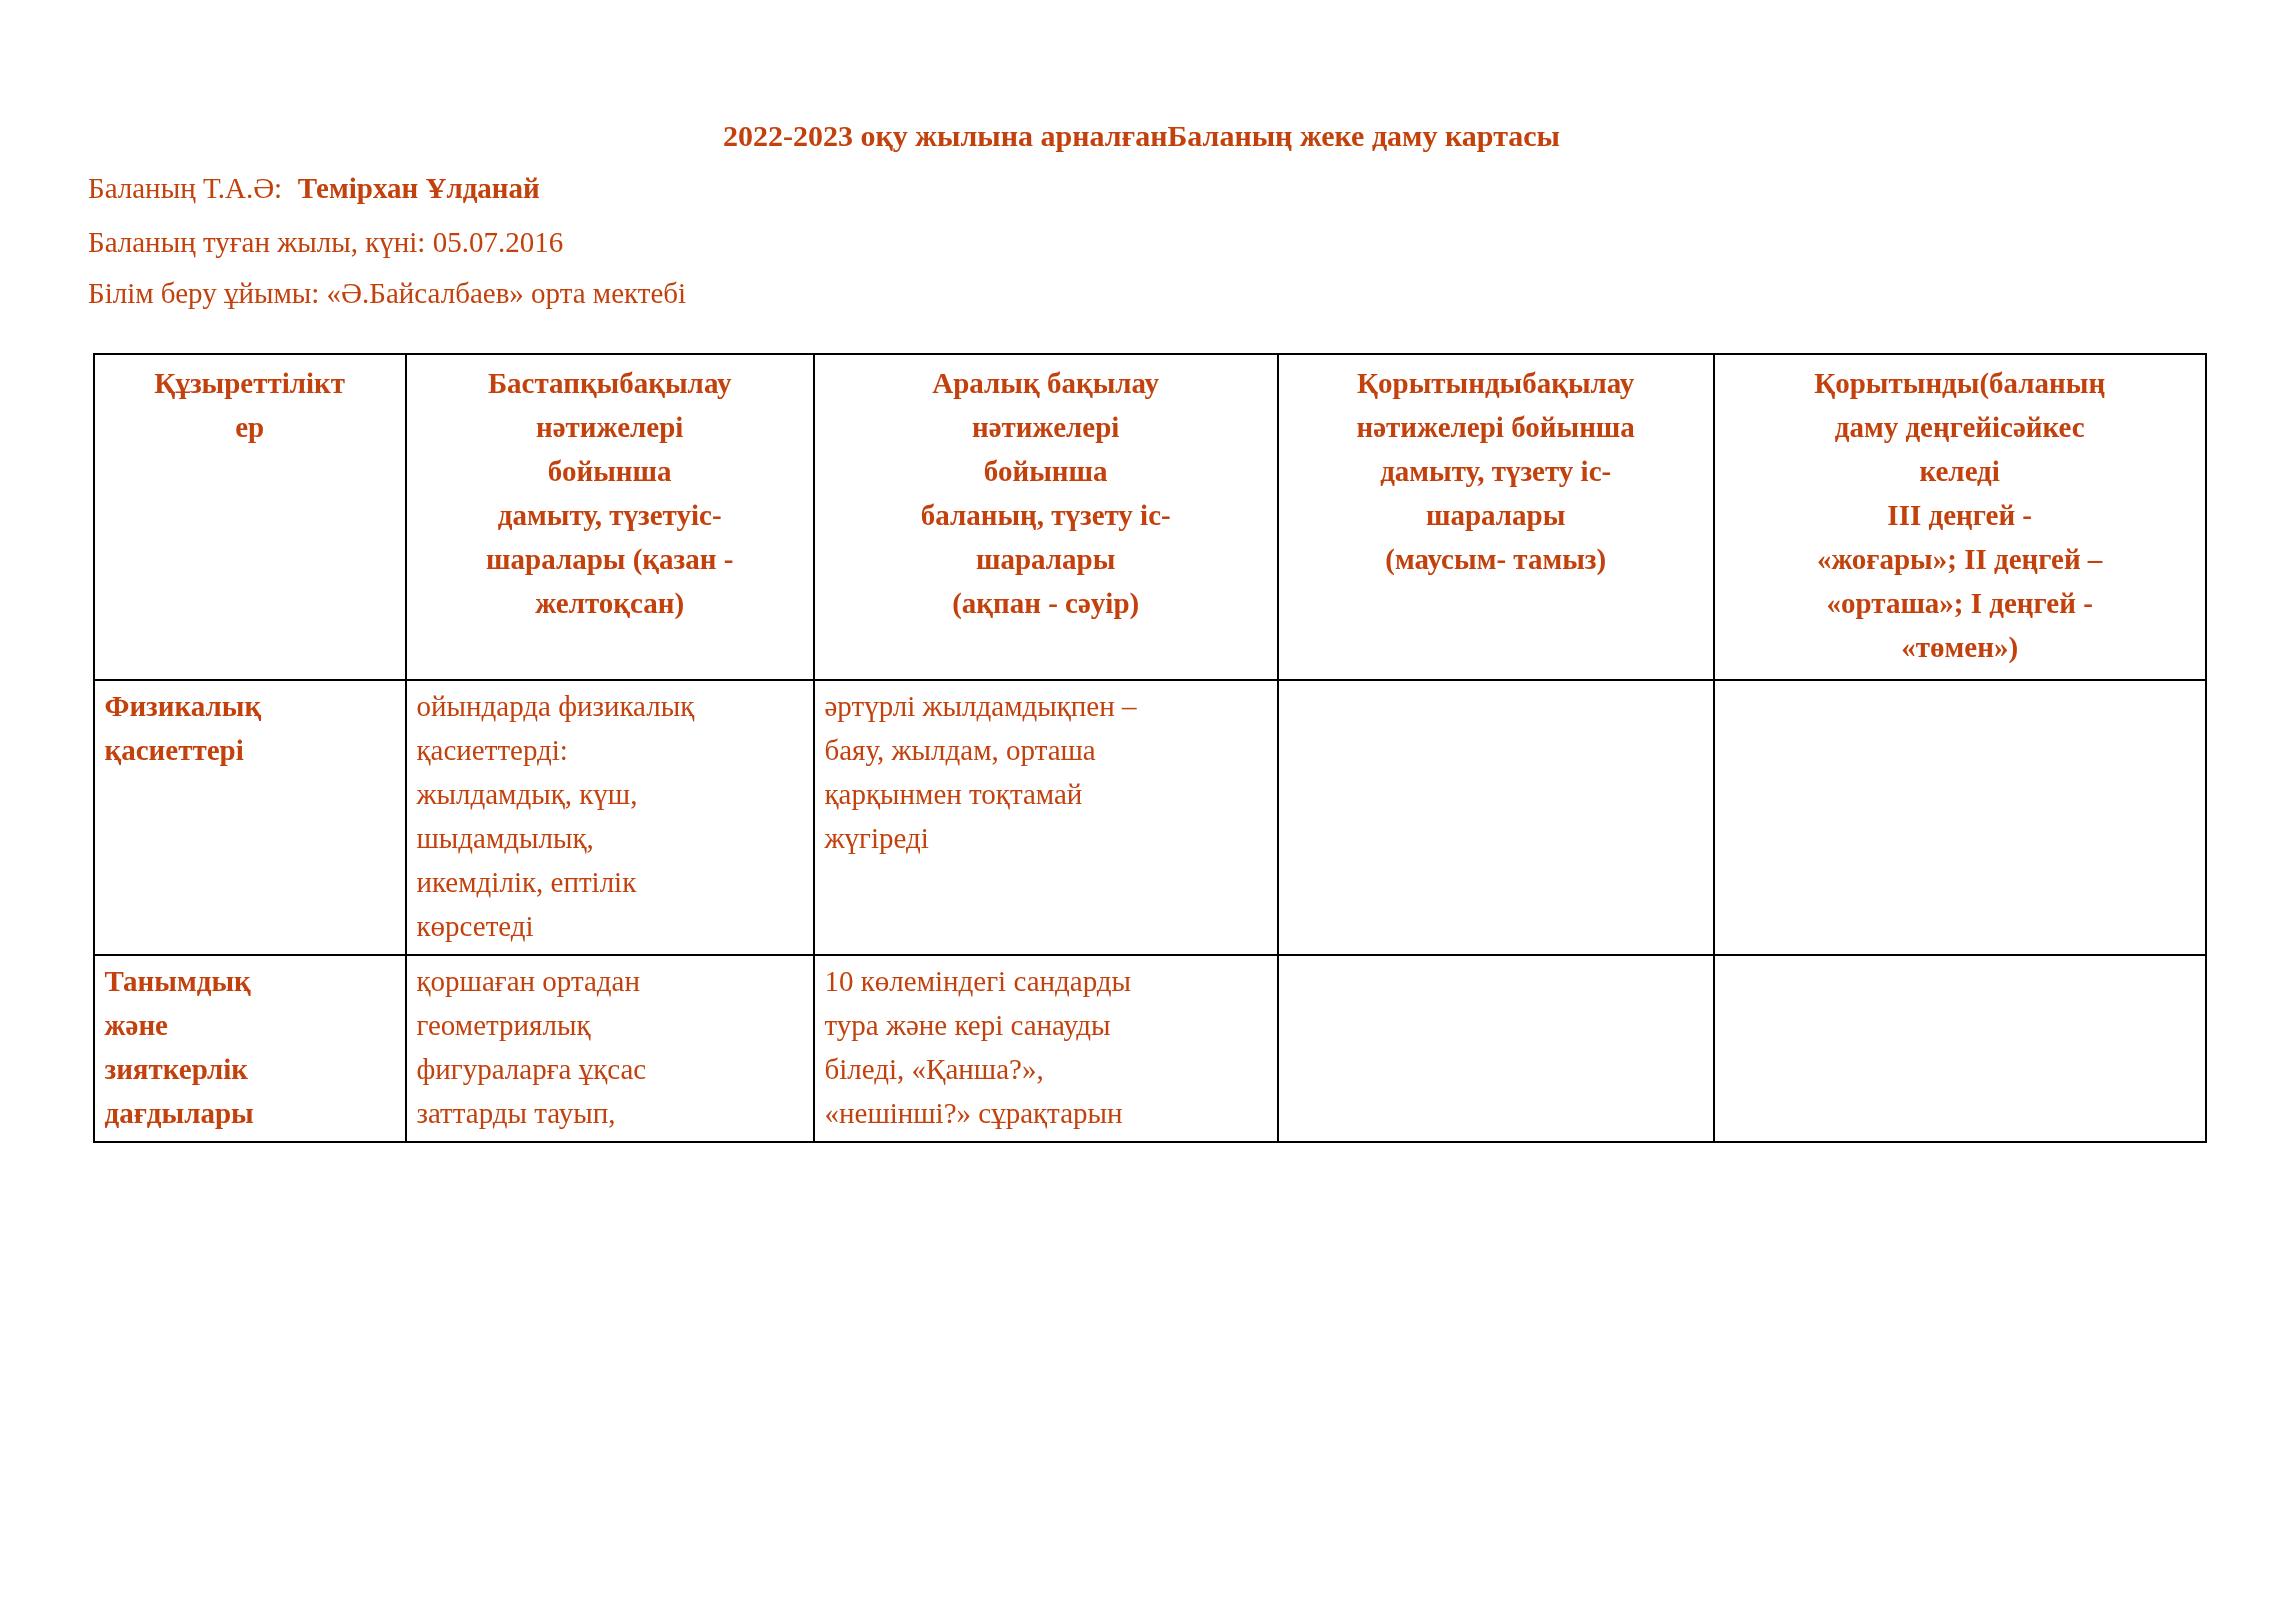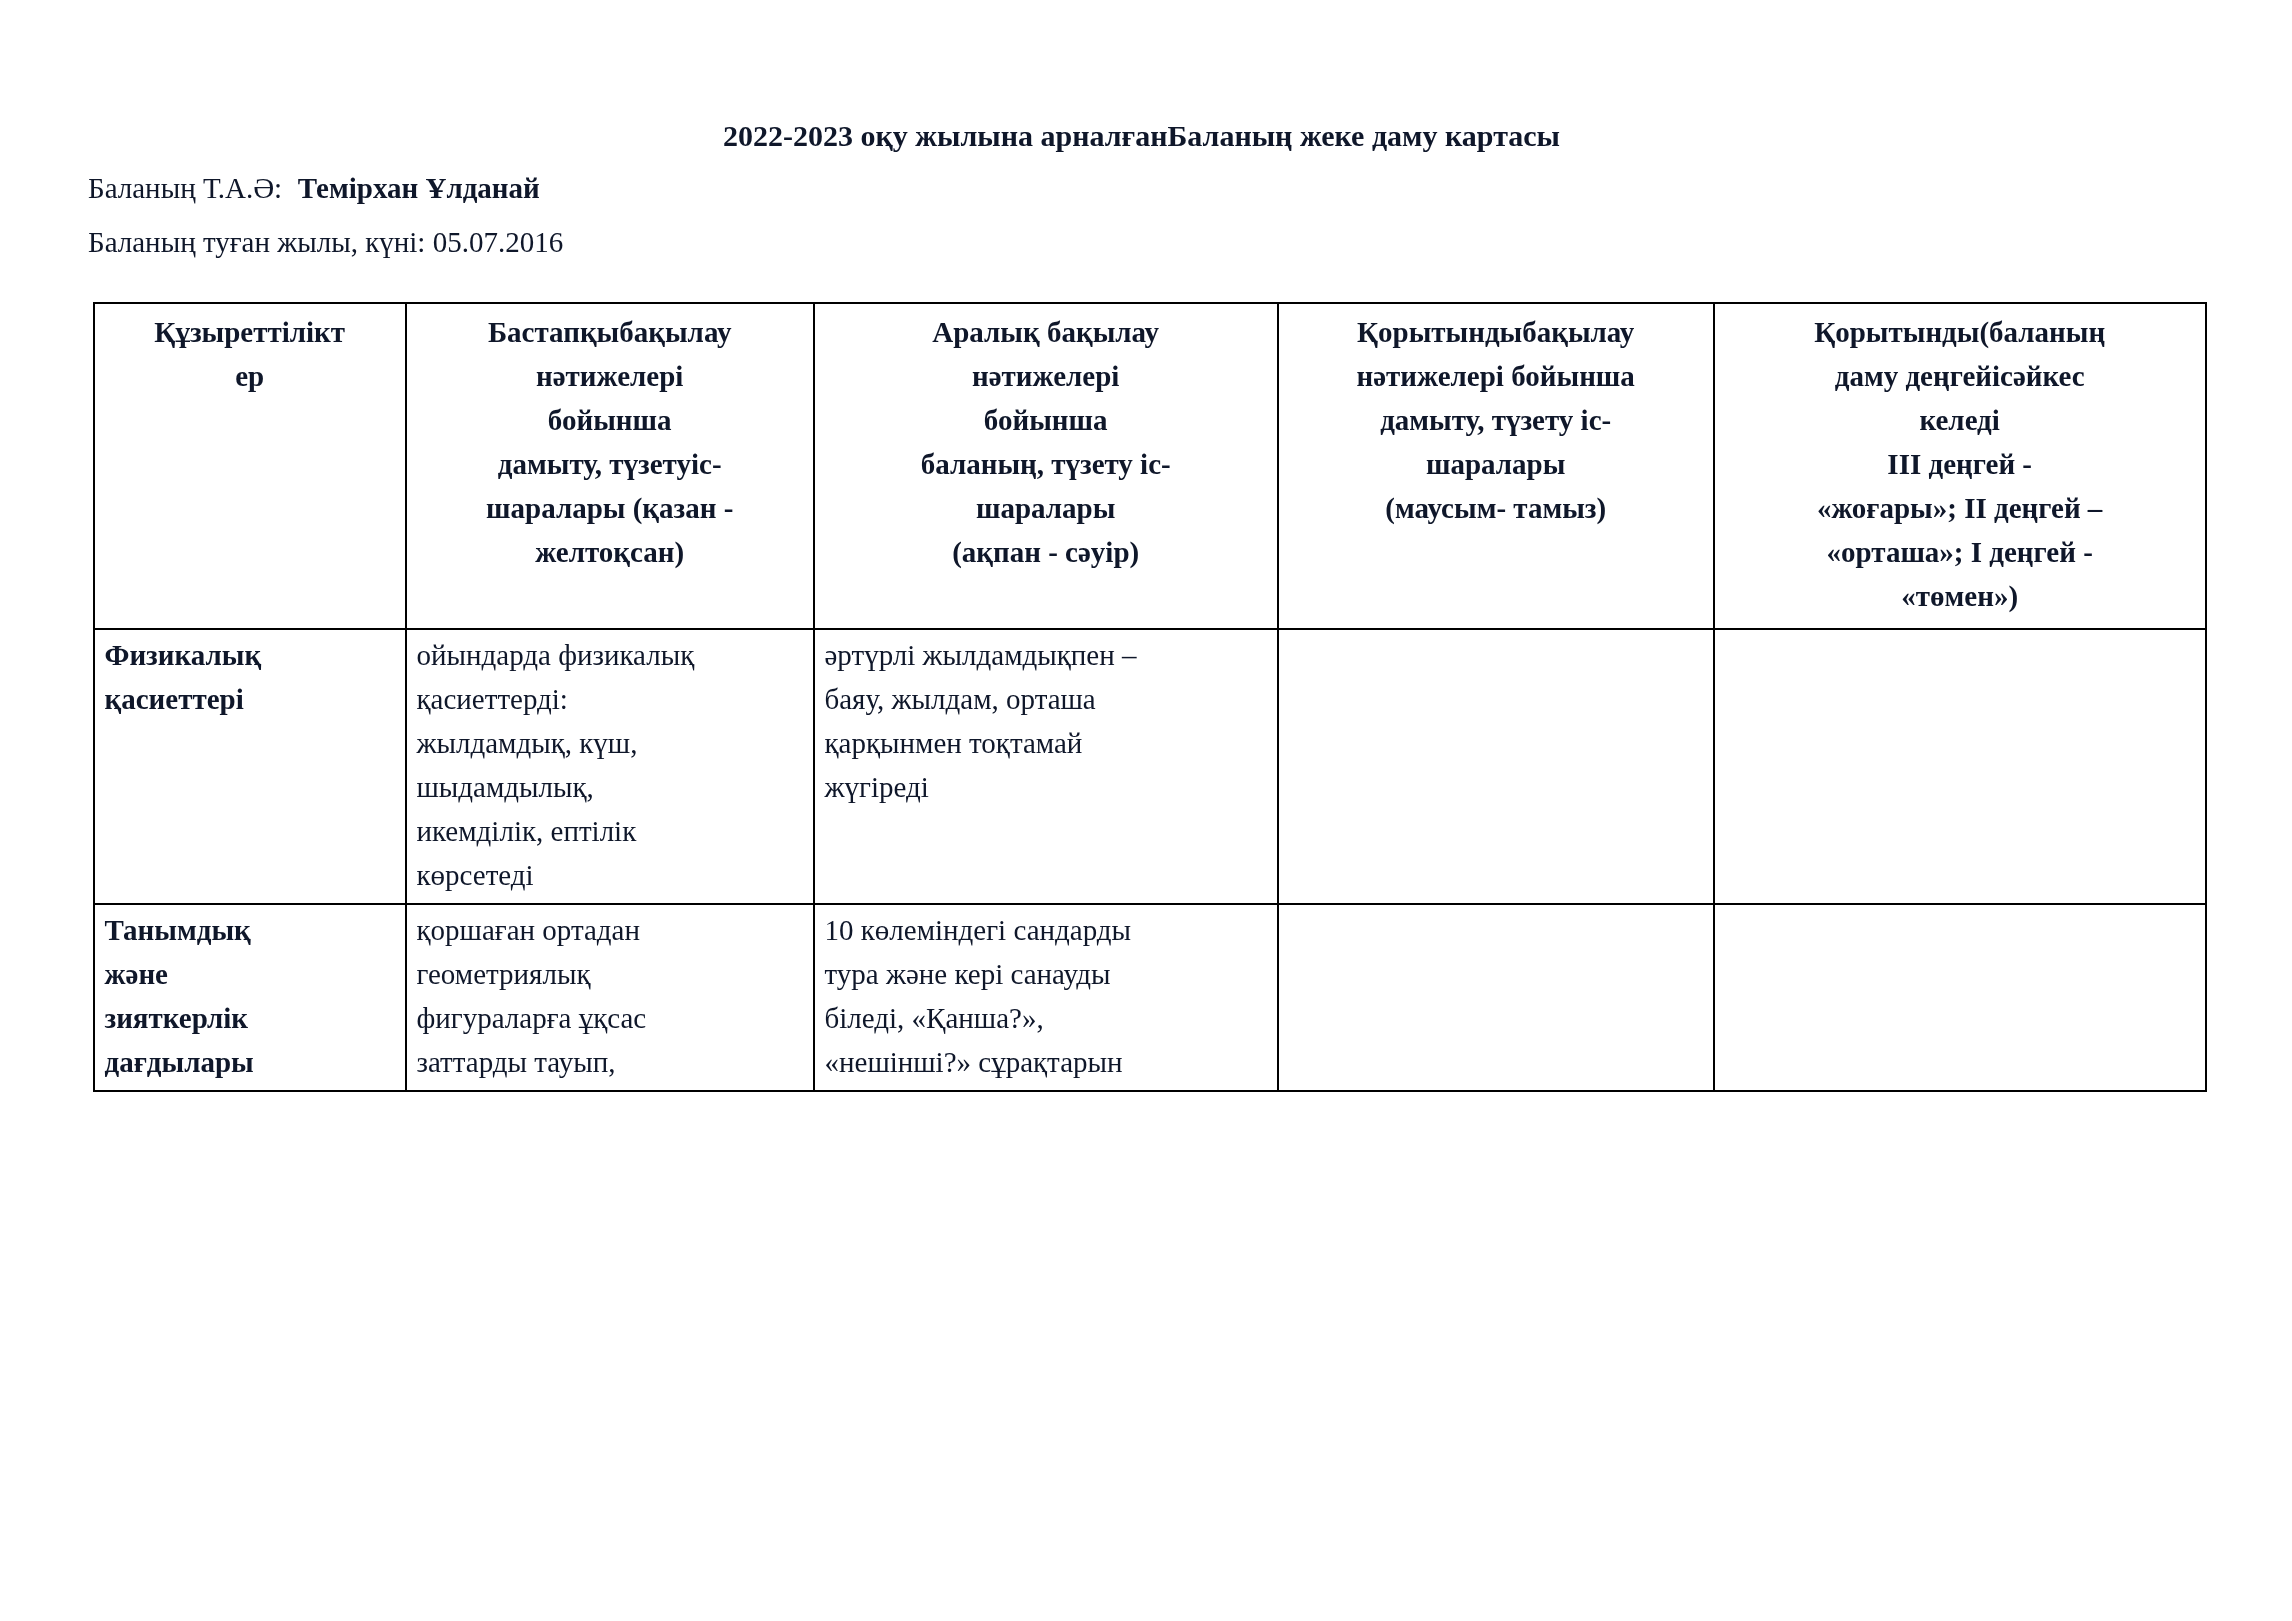--- a/index.html
+++ b/index.html
@@ -6,21 +6,21 @@
     margin: 0;
     padding: 0;
     background: #ffffff;
   }
   .page {
     position: relative;
     width: 2293px;
     height: 1621px;
     box-sizing: border-box;
     background: #ffffff;
-    color: #0f172a;
+    color: #c2410c;
     font-family: "Liberation Serif", "DejaVu Serif", serif;
     font-size: 29px;
     padding: 116px 86px 0 76px;
     overflow: hidden;
   }
   .title {
     margin: 0;
     text-align: center;
     font-size: 30px;
     font-weight: bold;
@@ -79,20 +79,21 @@
 <div class="page">
 
   <h1 class="title">2022-2023 оқу жылына арналғанБаланың жеке даму картасы</h1>
 
   <p class="info-line name-line">
     <span>Баланың Т.А.Ә:</span><span class="name-value">Темірхан Ұлданай</span>
   </p>
 
   <p class="info-line birth-line">Баланың туған жылы, күні: 05.07.2016</p>
 
+  <p class="info-line org-line">Білім беру ұйымы: «Ә.Байсалбаев» орта мектебі</p>
 
   <table class="dev-table">
     <colgroup>
       <col style="width:312px">
       <col style="width:408px">
       <col style="width:464px">
       <col style="width:436px">
       <col style="width:492px">
     </colgroup>
     <thead>

